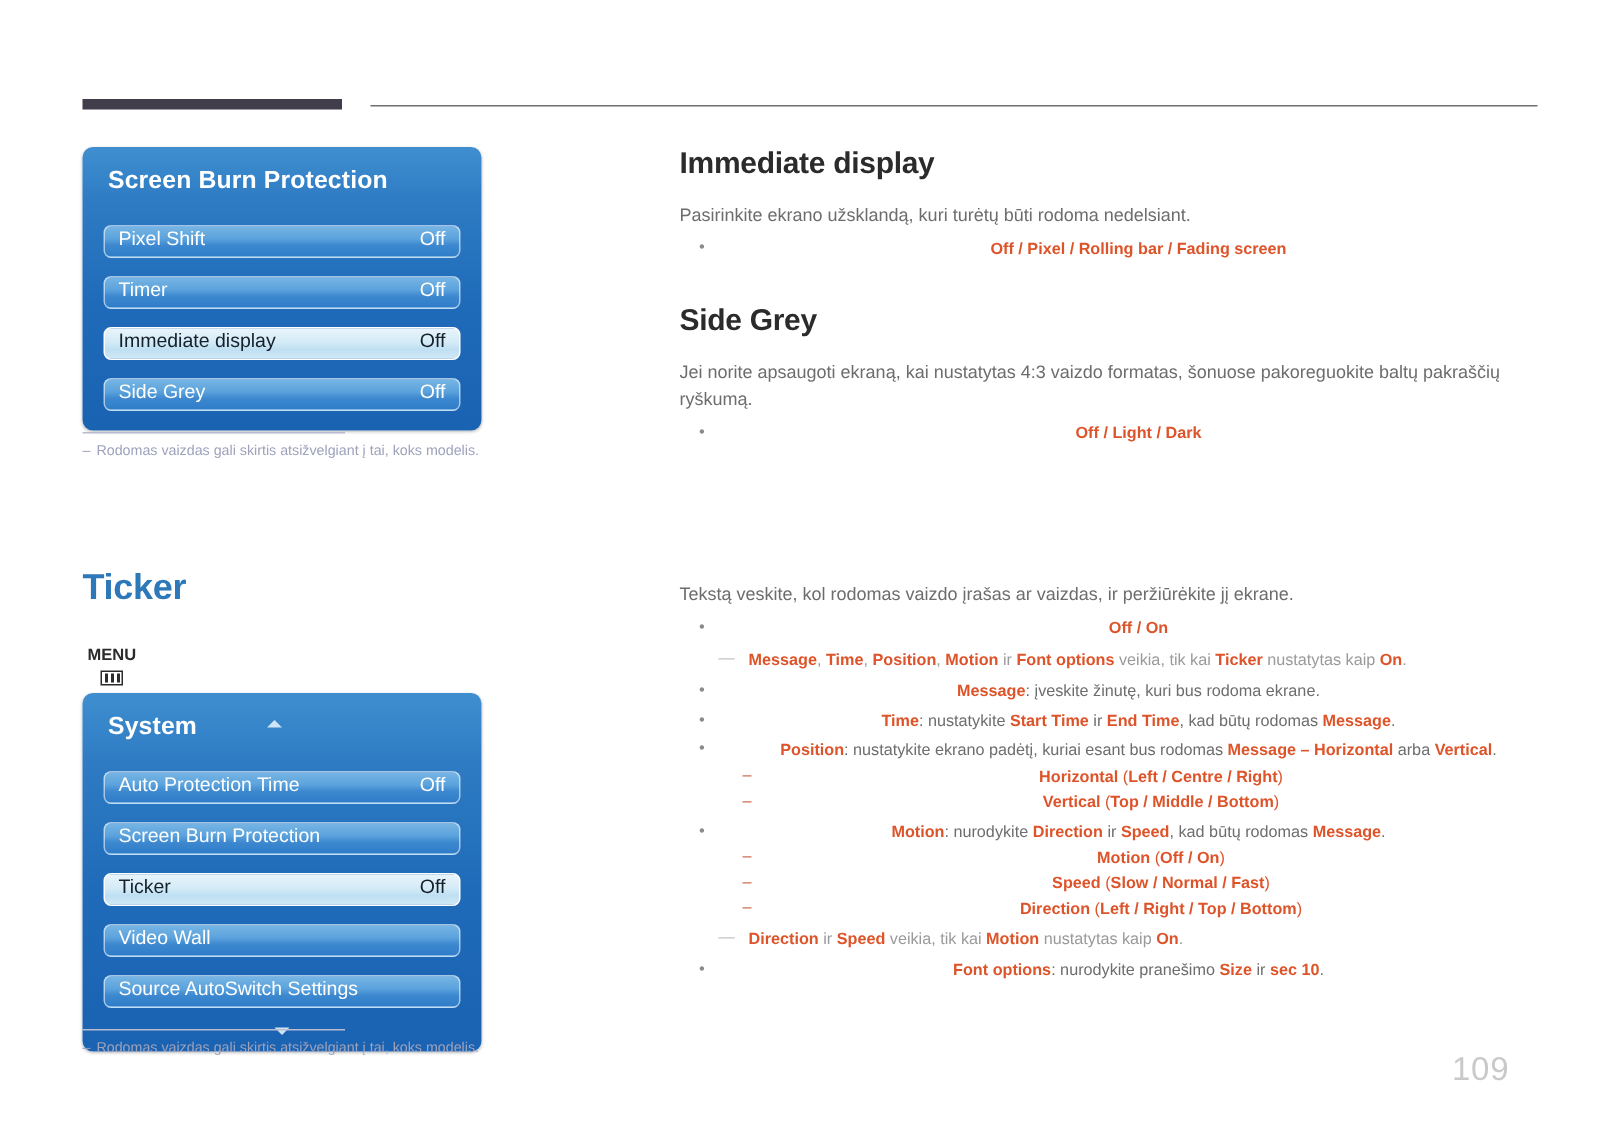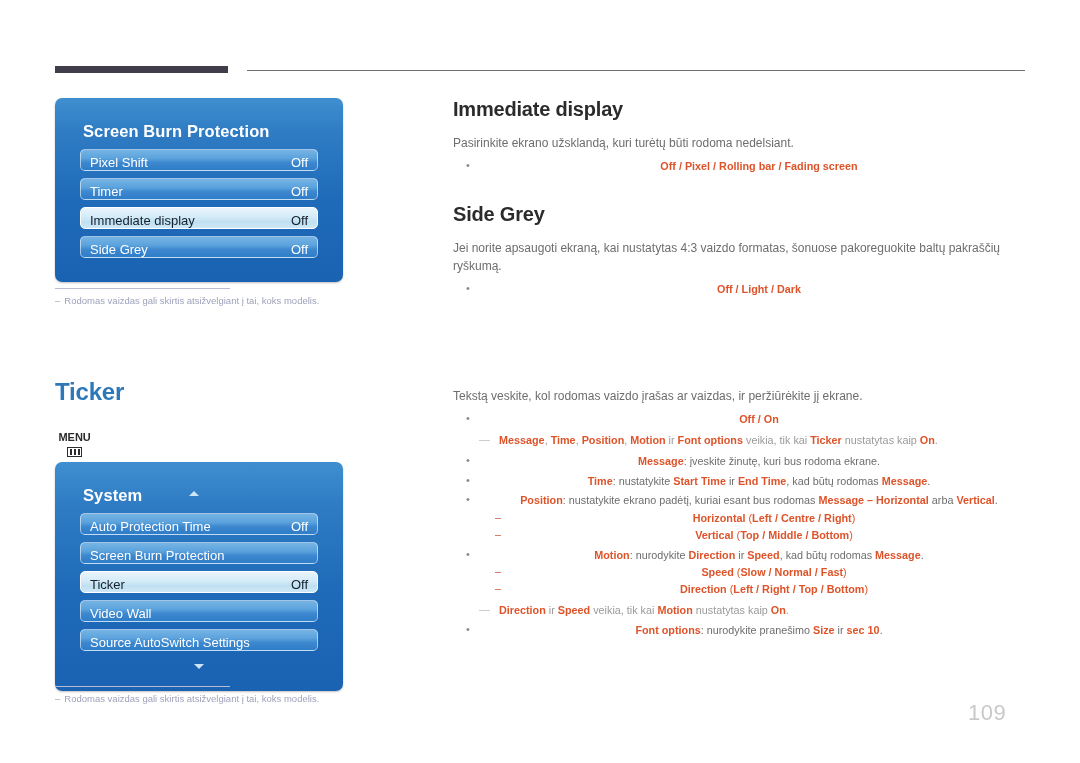--- a/index.html
+++ b/index.html
@@ -25,43 +25,44 @@
     width: 778px; height: 1px;
     background: #6f6f6f;
   }
 
   
   .osd {
     position: absolute;
     border-radius: 7px;
     background: linear-gradient(180deg,#3f8fd0 0%, #2f7cc4 18%, #1f6bb9 55%, #1a62b2 100%);
     box-shadow: 0 1px 2px rgba(0,0,0,.25);
-    padding: 14px;
+    padding: 3px;
     overflow: hidden;
   }
   .osd-title {
     color: #ffffff;
     font-size: 16.5px;
     font-weight: 600;
     letter-spacing: .1px;
     padding: 10px 0 8px 14px;
     position: relative;
   }
   .osd-rows { padding: 0 11px 10px 11px; }
   .osd-row {
     position: relative;
     height: 22px;
     margin-bottom: 7px;
     border-radius: 5px;
     background: linear-gradient(180deg,#76b4e4 0%, #5ba2dc 42%, #3d88cf 62%, #2f7cc8 100%);
     border: 1px solid rgba(255,255,255,.55);
     box-sizing: border-box;
     display: flex;
-    align-items: flex-end;
+    align-items: flex-start;
     padding: 0 9px 0 9px;
+    margin-top: 12px;
   }
   .osd-row:last-child { margin-bottom: 0; }
   .osd-row .lbl {
     color: #ffffff;
     font-size: 13px;
     font-weight: 400;
     white-space: nowrap;
   }
   .osd-row .val {
     margin-left: auto;
@@ -372,20 +373,23 @@
           <li>
             <span class="o">Vertical</span><span class="og"> (</span><span class="o">Top / Middle / Bottom</span><span class="og">)</span>
           </li>
         </ul>
       </li>
 
       <li>
         <span class="o">Motion</span><span class="d">: nurodykite </span><span class="o">Direction</span><span class="d"> ir </span><span class="o">Speed</span><span class="d">, kad būtų rodomas </span><span class="o">Message</span><span class="d">.</span>
         <ul class="sub">
           <li>
+            <span class="o">Motion</span><span class="og"> (</span><span class="o">Off / On</span><span class="og">)</span>
+          </li>
+          <li>
             <span class="o">Speed</span><span class="og"> (</span><span class="o">Slow / Normal / Fast</span><span class="og">)</span>
           </li>
           <li>
             <span class="o">Direction</span><span class="og"> (</span><span class="o">Left / Right / Top / Bottom</span><span class="og">)</span>
           </li>
         </ul>
       </li>
     </ul>
 
     <div class="nbox">

